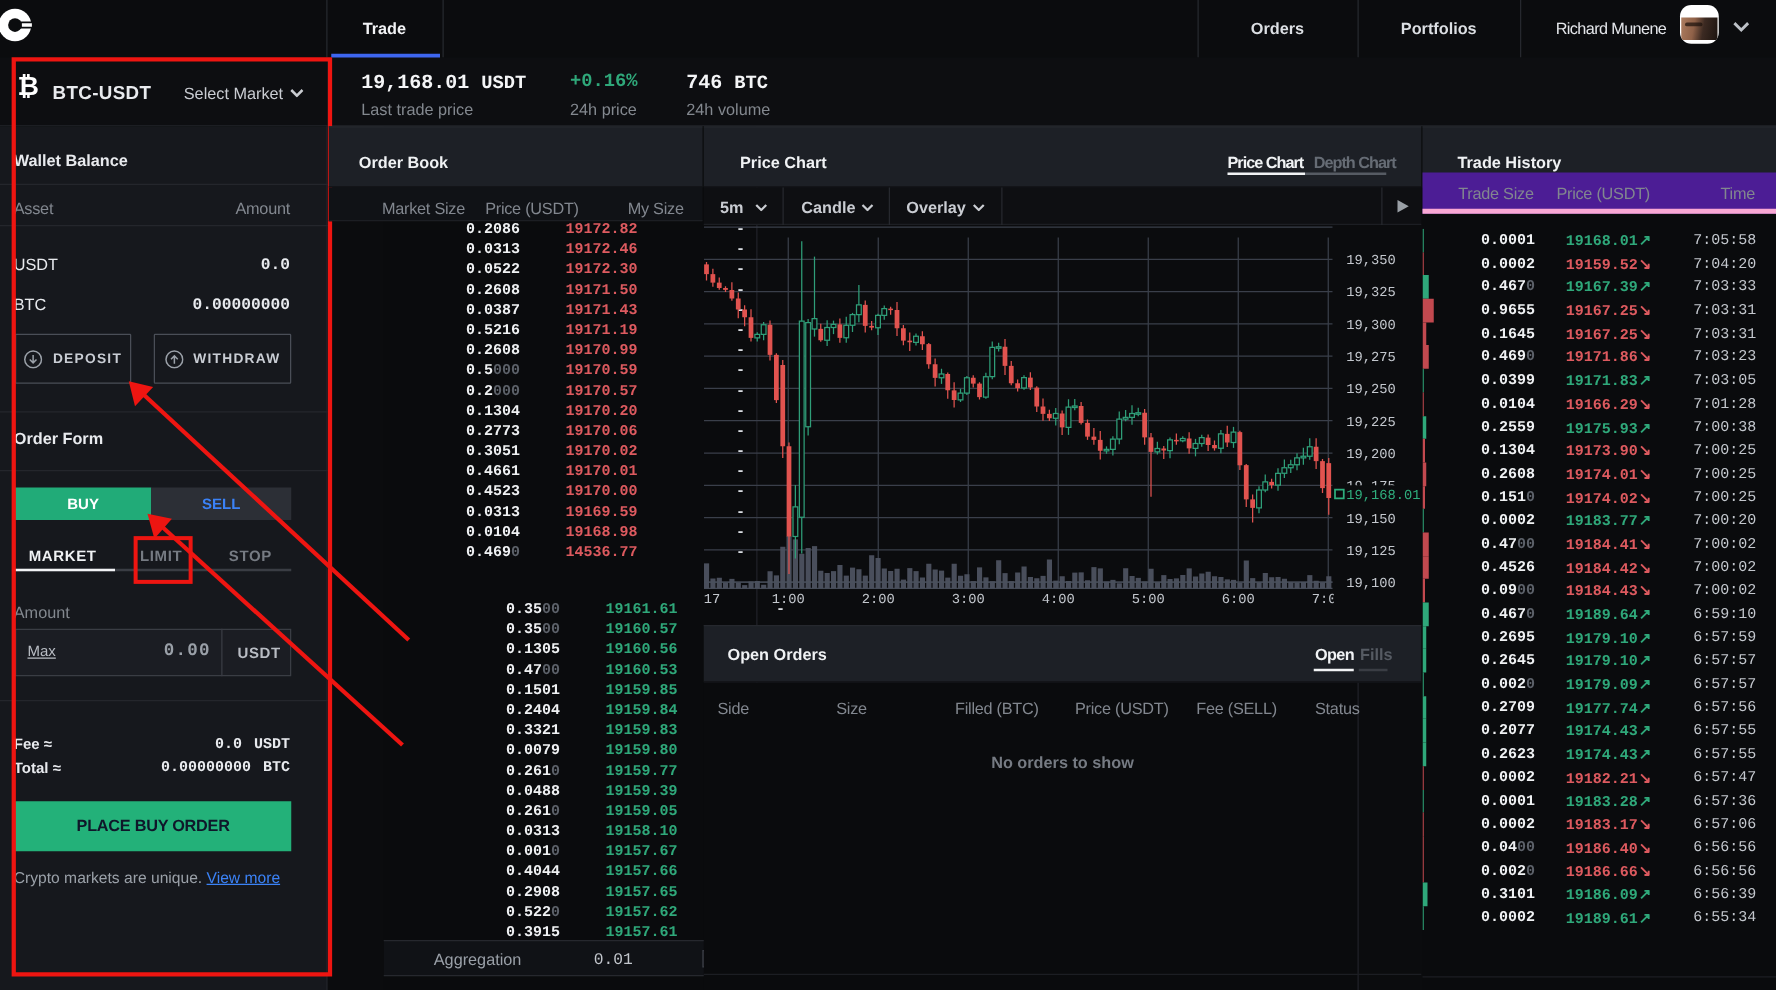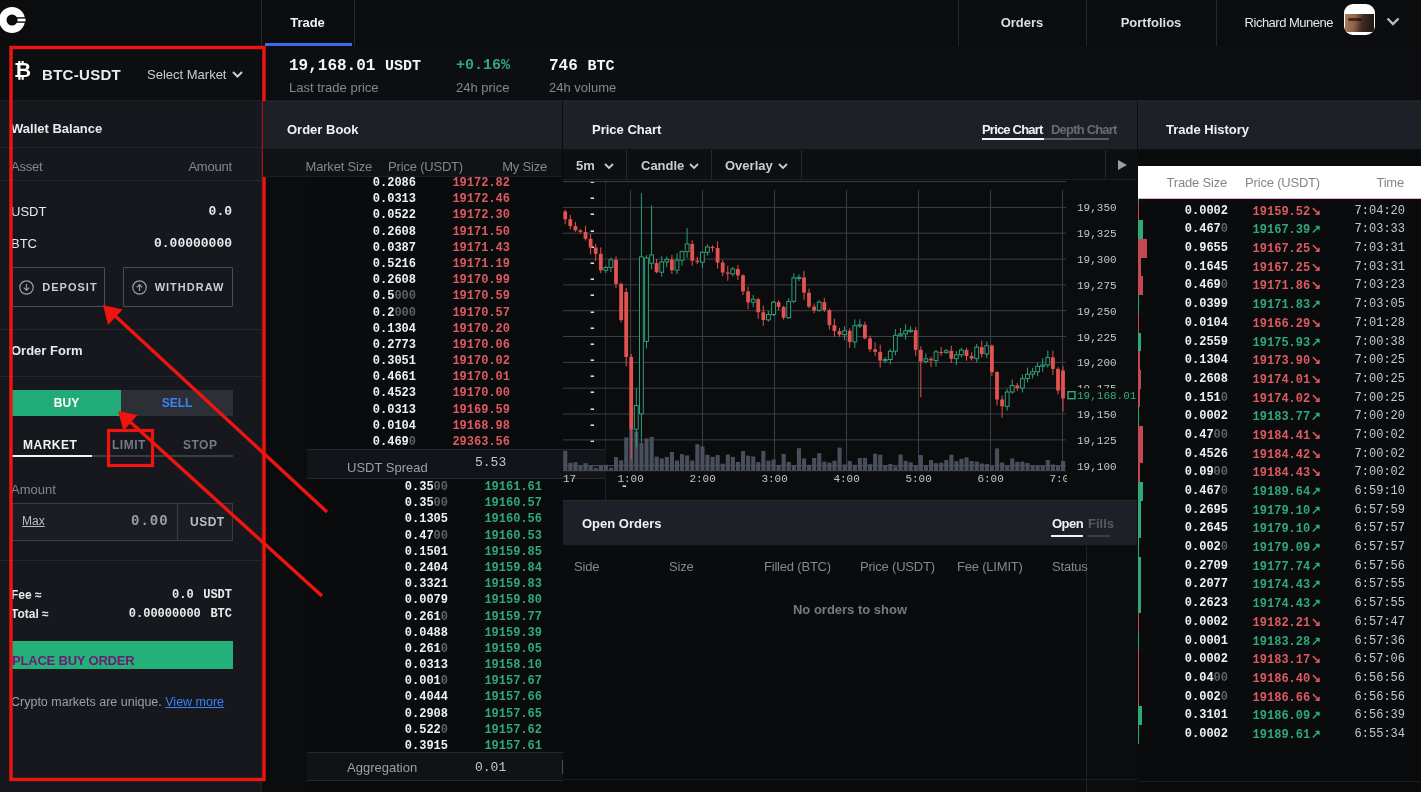--- a/index.html
+++ b/index.html
@@ -145,21 +145,21 @@
   <div class="abs" style="left:12px;top:402px;width:221px;height:38px;border:1px solid #3a3d44;background:#1b1d23"></div>
   <div class="abs" style="left:177px;top:402px;width:1px;height:38px;background:#3a3d44"></div>
   <div class="abs" style="left:22px;top:413px;font-size:12px;color:#b9bdc4;text-decoration:underline">Max</div>
   <div class="abs mono b" style="left:131px;top:412px;font-size:14px;color:#9aa0a8;letter-spacing:1px">0.00</div>
   <div class="abs b" style="left:190px;top:414px;font-size:12px;color:#b9bdc4;letter-spacing:0.5px">USDT</div>
   <div class="sdiv" style="top:459px"></div>
   <div class="abs b" style="left:11px;top:487px;font-size:12px">Fee ≈</div>
   <div class="abs mono b" style="right:29px;top:487px;font-size:12px">0.0  USDT</div>
   <div class="abs b" style="left:11px;top:506px;font-size:12px">Total ≈</div>
   <div class="abs mono b" style="right:29px;top:506px;font-size:12px">0.00000000  BTC</div>
-  <div class="abs" style="left:12px;top:540px;width:221px;height:28px;background:#23b179;text-align:left;line-height:40px;font-size:13px;font-weight:bold;color:#701a75;letter-spacing:-0.2px">PLACE BUY ORDER</div>
+  <div class="abs" style="left:12px;top:540px;width:221px;height:40px;background:#23b179;text-align:center;line-height:40px;font-size:13px;font-weight:bold;color:#0f172a;letter-spacing:-0.2px">PLACE BUY ORDER</div>
   <div class="abs" style="left:11px;top:594px;font-size:12.5px;color:#9aa0a8">Crypto markets are unique. <span style="color:#3b82f6;text-decoration:underline">View more</span></div>
 </div>
 
 <div class="panel-h" style="left:263px;top:101px;width:299px;height:49px">
   <div class="ptitle" style="position:absolute;left:24px;top:20px">Order Book</div>
 </div>
 <div class="abs" style="left:263px;top:150px;width:299px;height:27px;background:#101216;border-bottom:1px solid #1c1e23;z-index:6">
   <div class="colh abs" style="right:190px;top:9px">Market Size</div>
   <div class="colh abs" style="right:99px;top:9px">Price (USDT)</div>
   <div class="colh abs" style="right:15px;top:9px">My Size</div>
@@ -242,28 +242,24 @@
           <span class="obp r">19169.59</span>
           <span class="obd">-</span>
         </div>
         <div class="obr">
           <span class="obs">0.0104</span>
           <span class="obp r">19168.98</span>
           <span class="obd">-</span>
         </div>
         <div class="obr">
           <span class="obs">0.469<span class="dz">0</span></span>
-          <span class="obp r">29363.56</span>
-          <span class="obd">-</span>
-        </div>
-      </div>
-  </div>
-  <div class="abs" style="left:0;top:348px;width:299px;height:30px;background:#121419;border-top:1px solid #26282e;border-bottom:1px solid #26282e">
-    <div class="abs" style="left:40px;top:10px;font-size:13px;color:#9aa0a8">USDT Spread</div>
-    <div class="abs mono" style="left:168px;top:5px;font-size:13px;color:#c3c7cd">5.53</div>
+          <span class="obp r">14536.77</span>
+          <span class="obd">-</span>
+        </div>
+      </div>
   </div>
   <div class="abs" style="left:0;top:378px;width:331px;height:273px;overflow:hidden">
     <div class="obr">
         <span class="obs">0.35<span class="dz">00</span></span>
         <span class="obp g">19161.61</span>
         <span class="obd">-</span>
       </div>
       <div class="obr">
         <span class="obs">0.35<span class="dz">00</span></span>
         <span class="obp g">19160.57</span>
@@ -738,30 +734,30 @@
   <div class="ptitle" style="position:absolute;left:489px;top:15px;letter-spacing:-0.5px">Open</div>
   <div style="position:absolute;left:488px;top:34px;width:32px;height:2px;background:#f2f3f5"></div>
   <div style="position:absolute;left:525px;top:15px;font-size:13px;font-weight:bold;color:#565b63">Fills</div>
   <div style="position:absolute;left:524px;top:34px;width:23px;height:2px;background:#3a3d44"></div>
 </div>
 <div id="oo">
   <div class="colh abs" style="left:11px;top:13px">Side</div>
   <div class="colh abs" style="left:106px;top:13px">Size</div>
   <div class="colh abs" style="left:201px;top:13px">Filled (BTC)</div>
   <div class="colh abs" style="left:297px;top:13px">Price (USDT)</div>
-  <div class="colh abs" style="left:394px;top:13px">Fee (LIMIT)</div>
+  <div class="colh abs" style="left:394px;top:13px">Fee (SELL)</div>
   <div class="colh abs" style="left:489px;top:13px">Status</div>
   <div class="abs" style="left:0;top:56px;width:574px;text-align:center;font-size:13px;font-weight:bold;color:#767b83">No orders to show</div>
   <div class="abs" style="left:0;top:233px;width:574px;height:1px;background:#1c1e23"></div>
 </div>
 
 <div class="panel-h" style="left:1138px;top:101px;width:283px;height:49px">
   <div class="ptitle" style="position:absolute;left:28px;top:20px">Trade History</div>
 </div>
-<div class="abs" style="left:1138px;top:166px;width:283px;height:33px;background:#ffffff;border-bottom:1px solid #f9a8d4;z-index:6">
+<div class="abs" style="left:1138px;top:138px;width:283px;height:33px;background:#4c1d95;border-bottom:4px solid #f9a8d4;z-index:6">
   <div class="colh abs" style="right:194px;top:9px">Trade Size</div>
   <div class="colh abs" style="right:101px;top:9px">Price (USDT)</div>
   <div class="colh abs" style="right:17px;top:9px">Time</div>
 </div>
 <div id="th">
   <div class="abs" style="left:0;top:82px;width:283px;height:600px;overflow:hidden">
     <div class="thr">
         <span class="bar g" style="width:1.0px"></span>
         <span class="ths">0.0001</span>
         <span class="thp g">19168.01 <span class="arw">↗</span></span>

